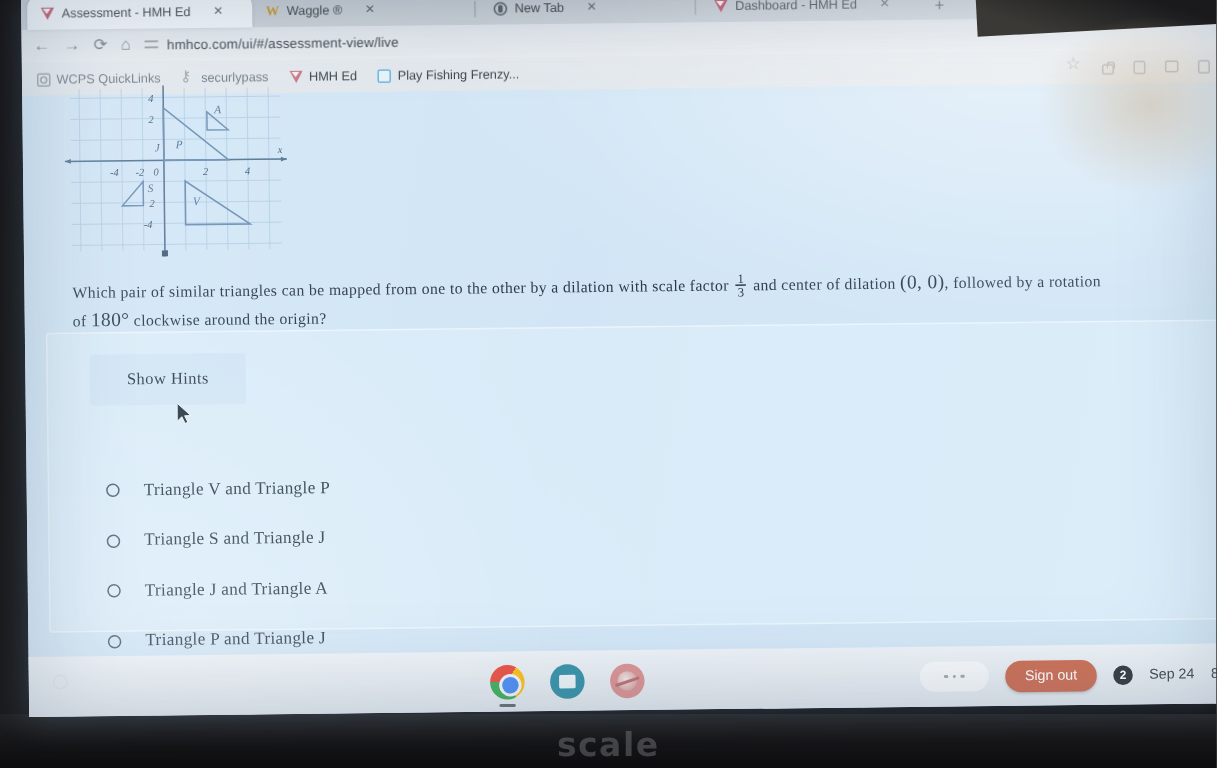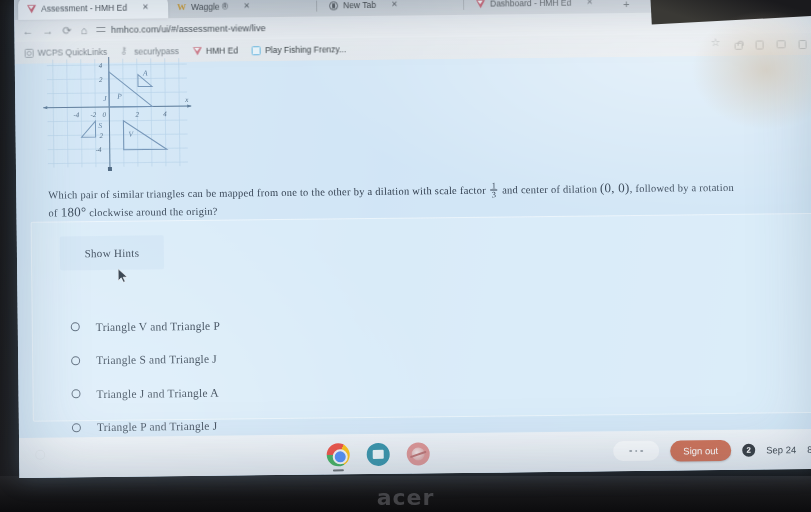--- a/index.html
+++ b/index.html
@@ -497,21 +497,21 @@
     z-index:41;
     pointer-events:none;
   }
 </style>
 </head>
 <body>
 
 <div id="photo">
 
   <div id="bezel-bottom">
-    <div id="acer-logo">acer</div>
+    <div id="acer-logo">scale</div>
   </div>
 
   <div id="screen">
 
     <div id="browser">
 
       <div id="tabstrip">
 
         <div class="tab active" style="width:150px;">
           <span class="favicon fav-hmh"></span>

